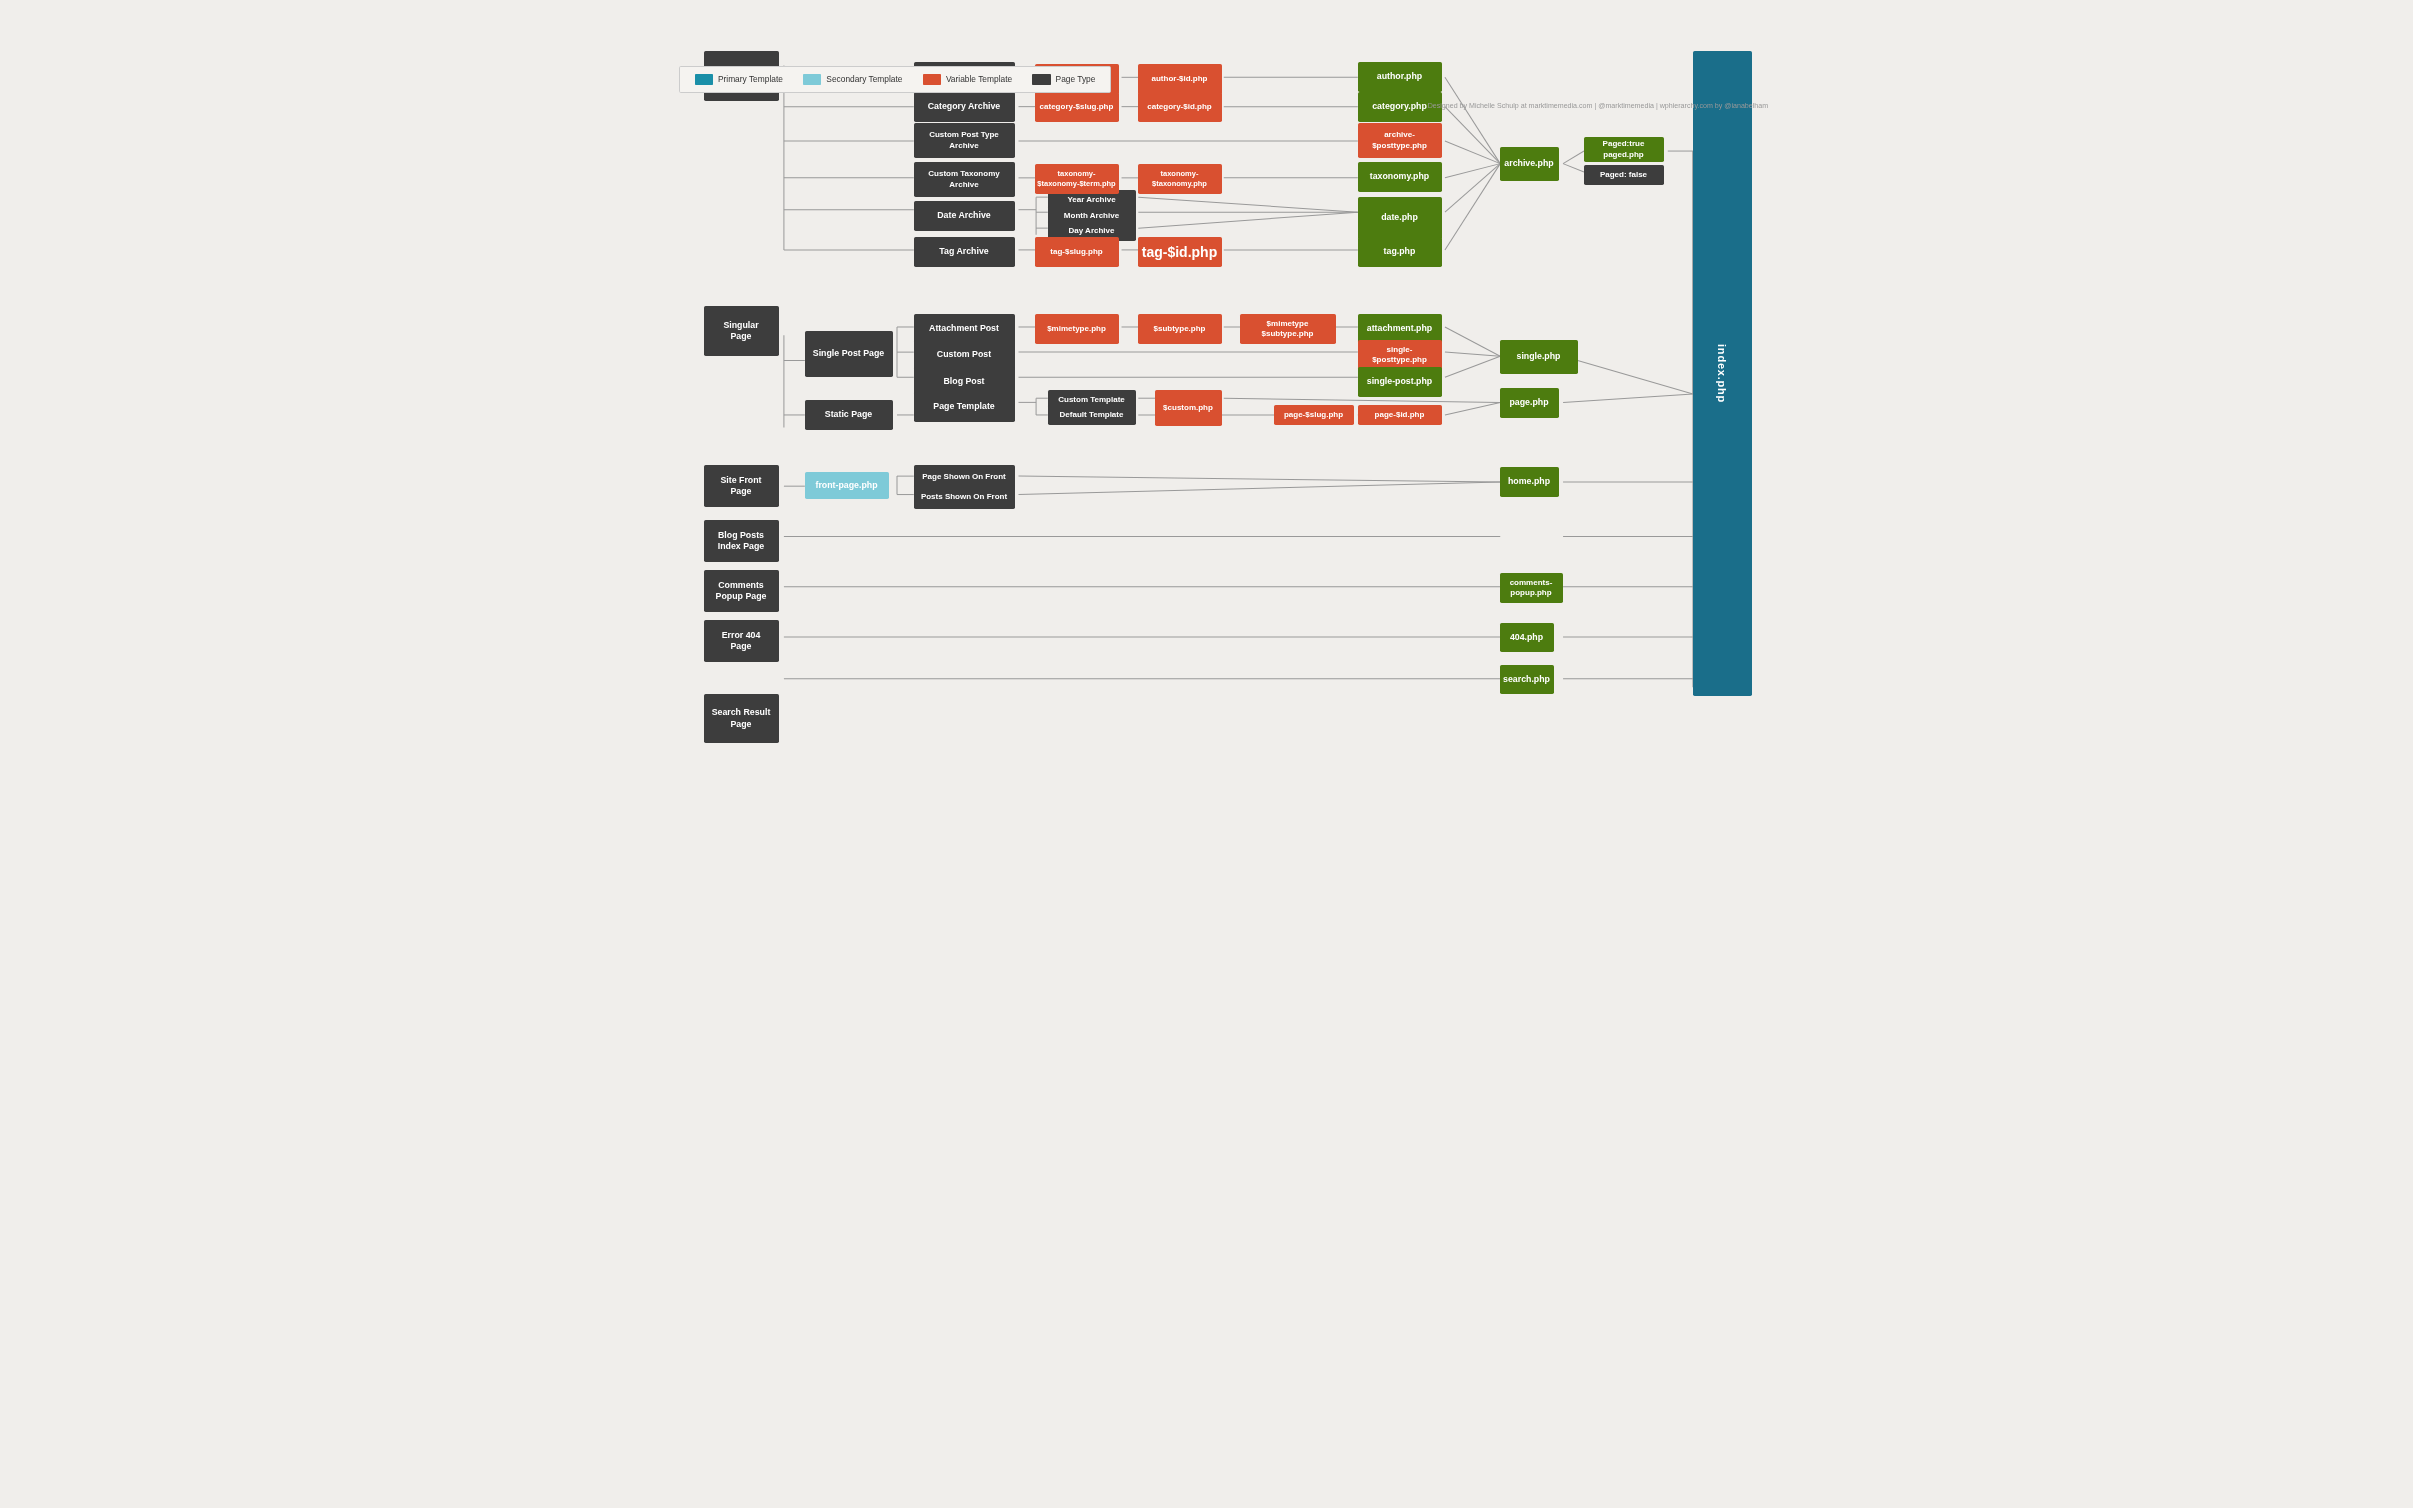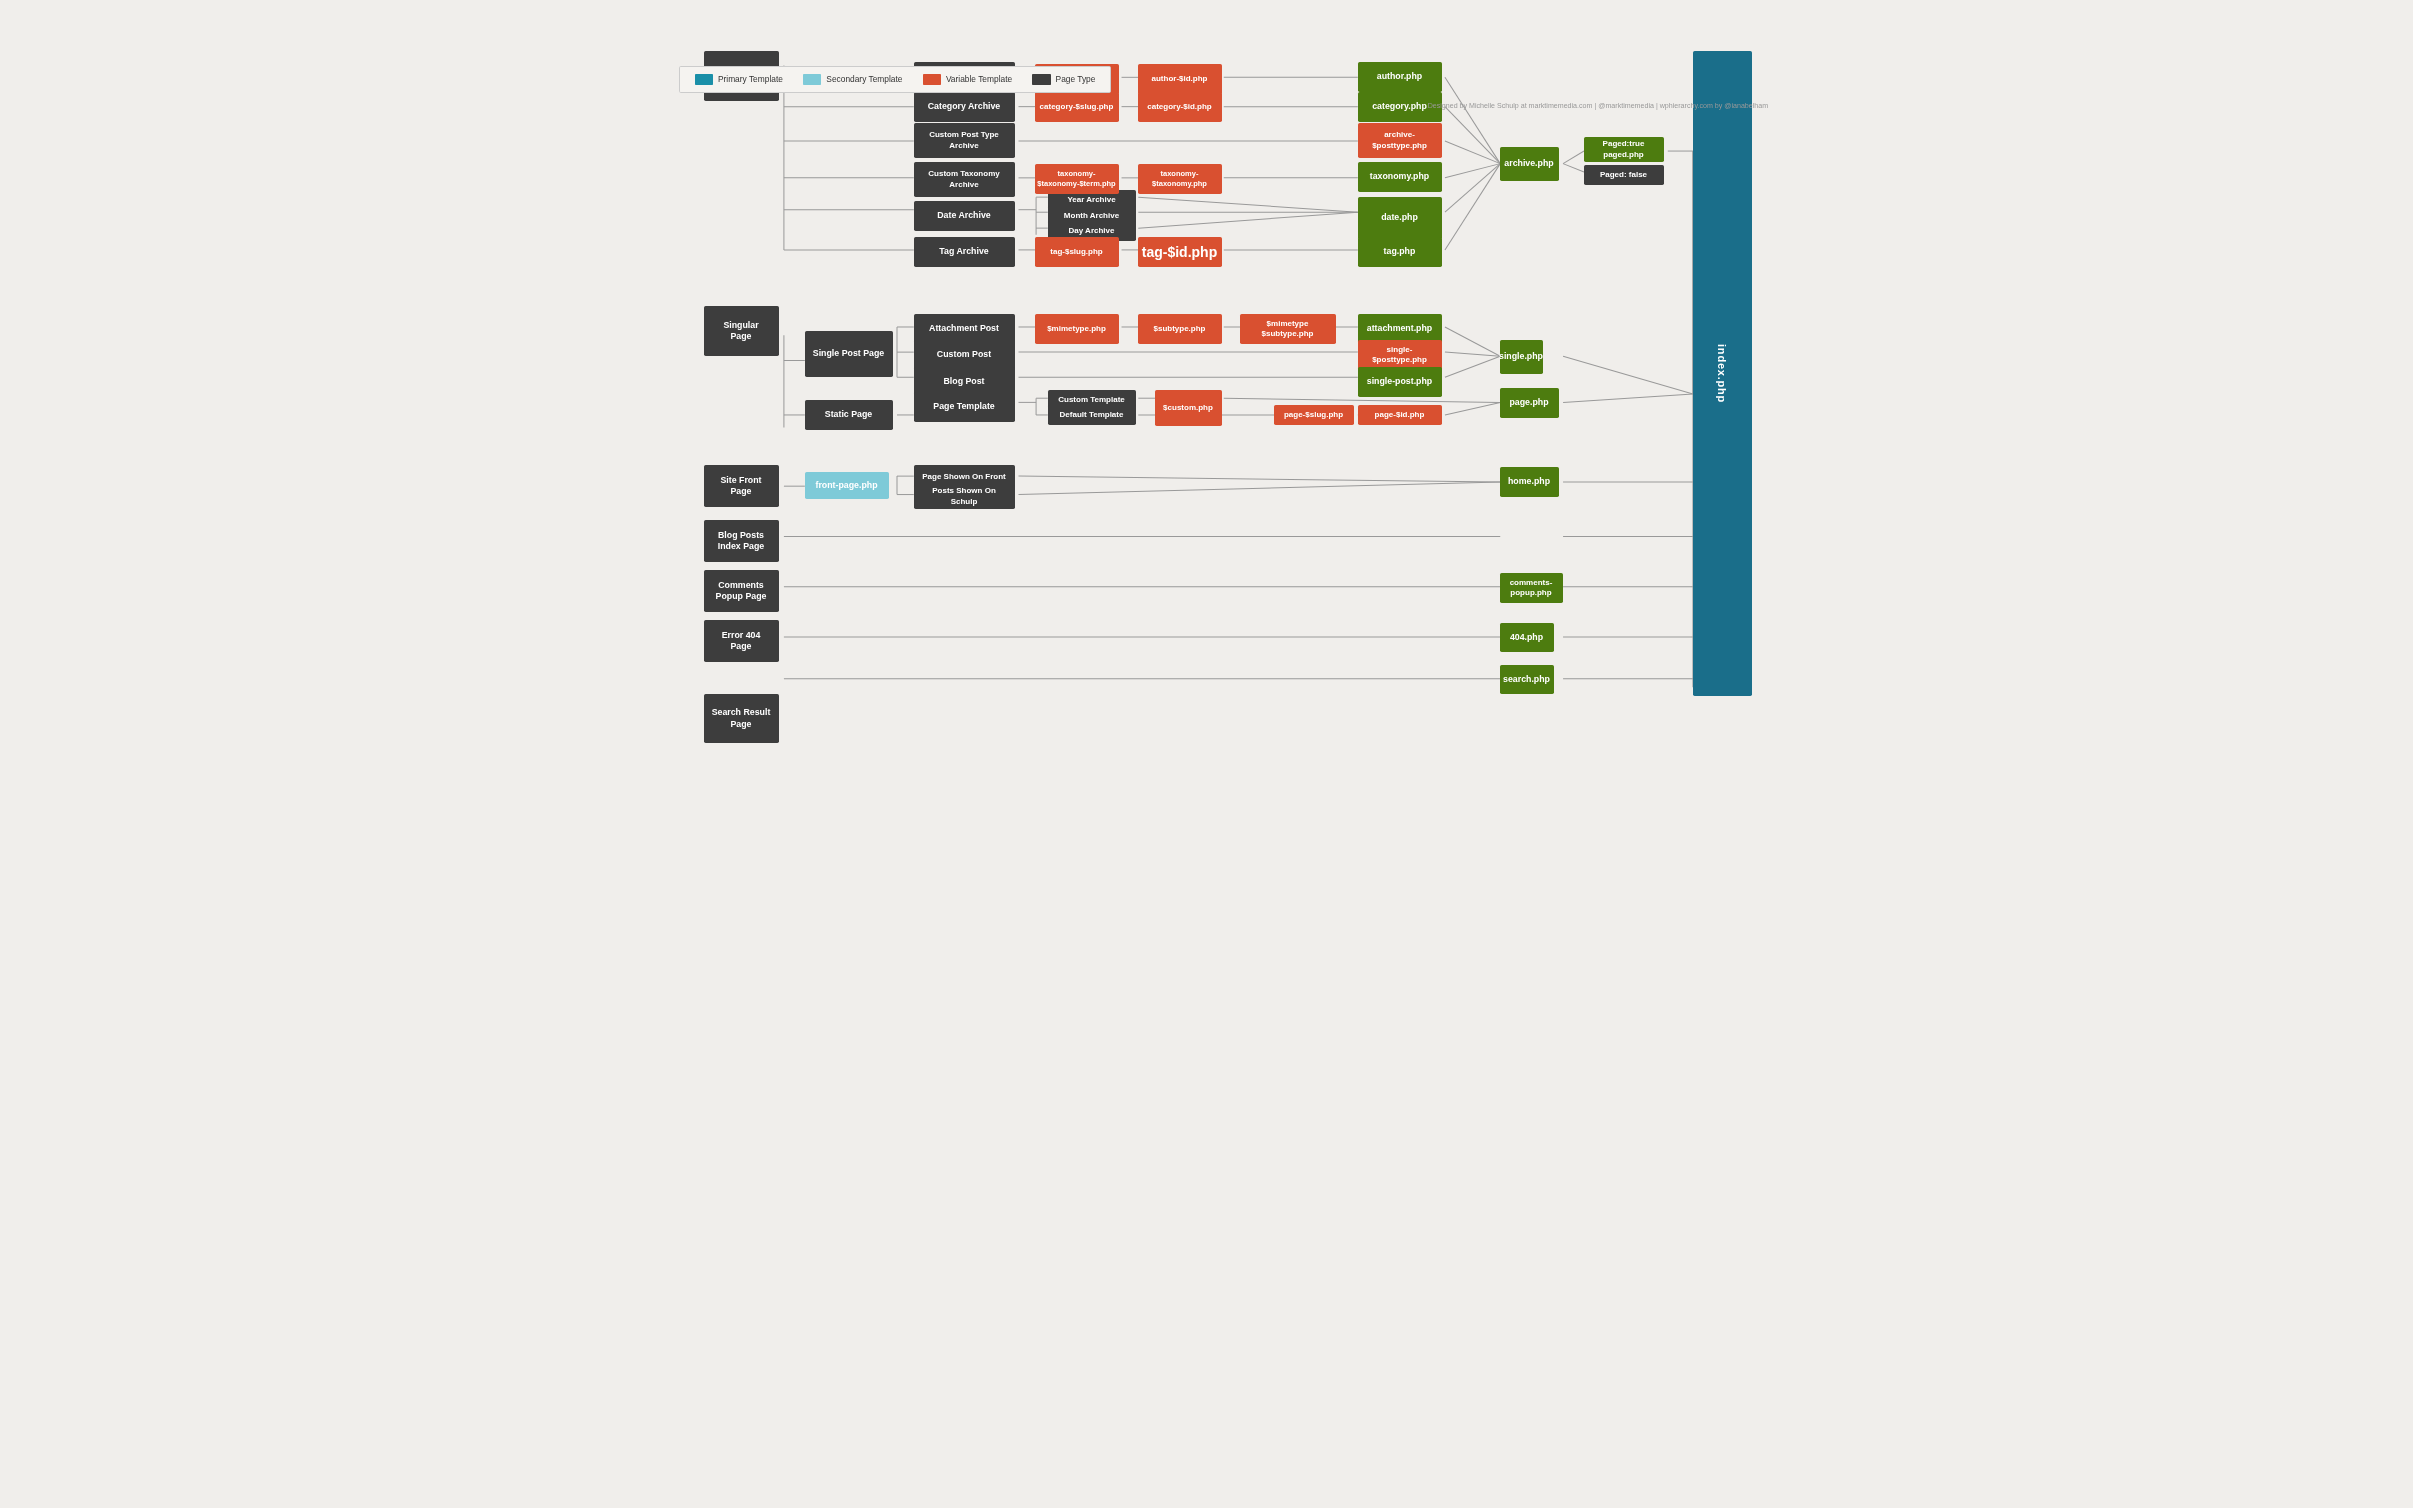--- a/index.html
+++ b/index.html
@@ -283,31 +283,31 @@
   <div class="node node-variable" style="left:637px; top:388px; width:80px; height:20px; font-size:8px;">page-$slug.php</div>
 
   <div class="node node-variable" style="left:721px; top:388px; width:84px; height:20px; font-size:8px;">page-$id.php</div>
 
   <div class="node node-primary" style="left:721px; top:297px; width:84px; height:30px;">attachment.php</div>
 
   <div class="node node-variable" style="left:721px; top:323px; width:84px; height:30px; font-size:8px;">single-<br>$posttype.php</div>
 
   <div class="node node-primary" style="left:721px; top:350px; width:84px; height:30px;">single-post.php</div>
 
-  <div class="node node-primary" style="left:863px; top:323px; width:43px; height:34px;">single.php</div>
+  <div class="node node-primary" style="left:863px; top:323px; width:78px; height:34px;">single.php</div>
 
   <div class="node node-primary" style="left:863px; top:371px; width:59px; height:30px;">page.php</div>
 
   <div class="node node-page-type" style="left:67px; top:448px; width:75px; height:42px;">Site Front<br>Page</div>
 
   <div class="node node-secondary" style="left:168px; top:455px; width:84px; height:27px; background:#7ecad8;">front-page.php</div>
 
   <div class="node node-page-type" style="left:277px; top:448px; width:101px; height:23.5px; font-size:8px;">Page Shown On Front</div>
 
-  <div class="node node-page-type" style="left:277px; top:468px; width:101px; height:23.5px; font-size:8px;">Posts Shown On Schulp</div>
+  <div class="node node-page-type" style="left:277px; top:468px; width:101px; height:23.5px; font-size:8px;">Posts Shown On Front</div>
 
   <div class="node node-primary" style="left:863px; top:450px; width:59px; height:30px;">home.php</div>
 
   <div class="node node-page-type" style="left:67px; top:503px; width:75px; height:42px;">Blog Posts<br>Index Page</div>
 
   <div class="node node-page-type" style="left:67px; top:553px; width:75px; height:42px;">Comments<br>Popup Page</div>
 
   <div class="node node-primary" style="left:863px; top:556px; width:63px; height:30px; font-size:8px;">comments-<br>popup.php</div>
 
   <div class="node node-page-type" style="left:67px; top:603px; width:75px; height:42px;">Error 404<br>Page</div>

